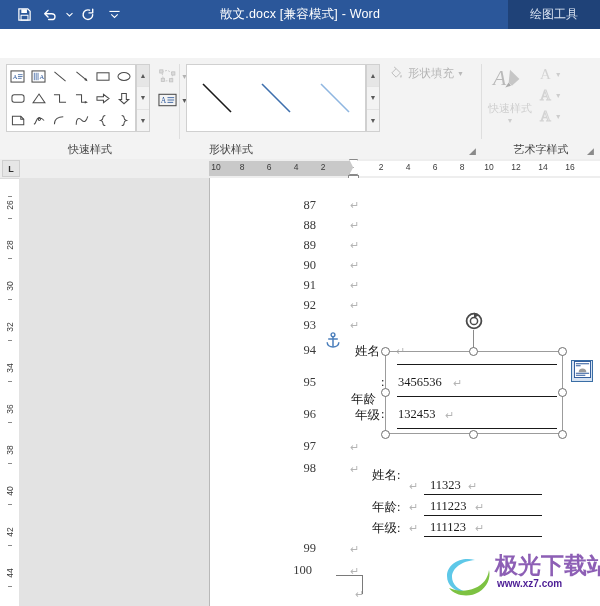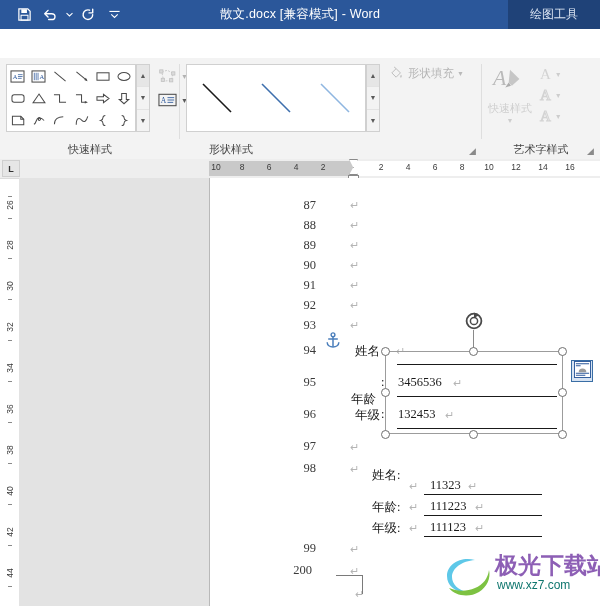--- a/index.html
+++ b/index.html
@@ -216,22 +216,22 @@
   
   .watermark{
     position:absolute;left:443px;top:552px;width:152px;height:50px;
     pointer-events:none;
   }
   .wm-text{
     position:absolute;left:52px;top:-2px;font-size:23px;font-weight:bold;
     color:#8d5fb5;letter-spacing:0px;white-space:nowrap;
   }
   .wm-url{
-    position:absolute;left:54px;top:26px;font-size:12px;font-weight:normal;
-    color:#0f766e;white-space:nowrap;
+    position:absolute;left:54px;top:26px;font-size:10px;font-weight:bold;
+    color:#4c1d95;white-space:nowrap;
   }
 </style>
 </head>
 <body>
 
 <div class="app">
 
   <div class="titlebar">
     <div class="qat">
       <div class="qbtn">
@@ -540,21 +540,21 @@
   <div class="lineno" style="left:290px;top:258px;">90</div>
   <div class="lineno" style="left:290px;top:278px;">91</div>
   <div class="lineno" style="left:290px;top:298px;">92</div>
   <div class="lineno" style="left:290px;top:318px;">93</div>
   <div class="lineno" style="left:290px;top:343px;">94</div>
   <div class="lineno" style="left:290px;top:375px;">95</div>
   <div class="lineno" style="left:290px;top:407px;">96</div>
   <div class="lineno" style="left:290px;top:439px;">97</div>
   <div class="lineno" style="left:290px;top:461px;">98</div>
   <div class="lineno" style="left:290px;top:541px;">99</div>
-  <div class="lineno" style="left:286px;top:563px;">200</div>
+  <div class="lineno" style="left:286px;top:563px;">100</div>
 
   <div class="pilcrow" style="left:350px;top:199px;">↵</div>
   <div class="pilcrow" style="left:350px;top:219px;">↵</div>
   <div class="pilcrow" style="left:350px;top:239px;">↵</div>
   <div class="pilcrow" style="left:350px;top:259px;">↵</div>
   <div class="pilcrow" style="left:350px;top:279px;">↵</div>
   <div class="pilcrow" style="left:350px;top:299px;">↵</div>
   <div class="pilcrow" style="left:350px;top:319px;">↵</div>
   <div class="pilcrow" style="left:350px;top:441px;">↵</div>
   <div class="pilcrow" style="left:350px;top:463px;">↵</div>

